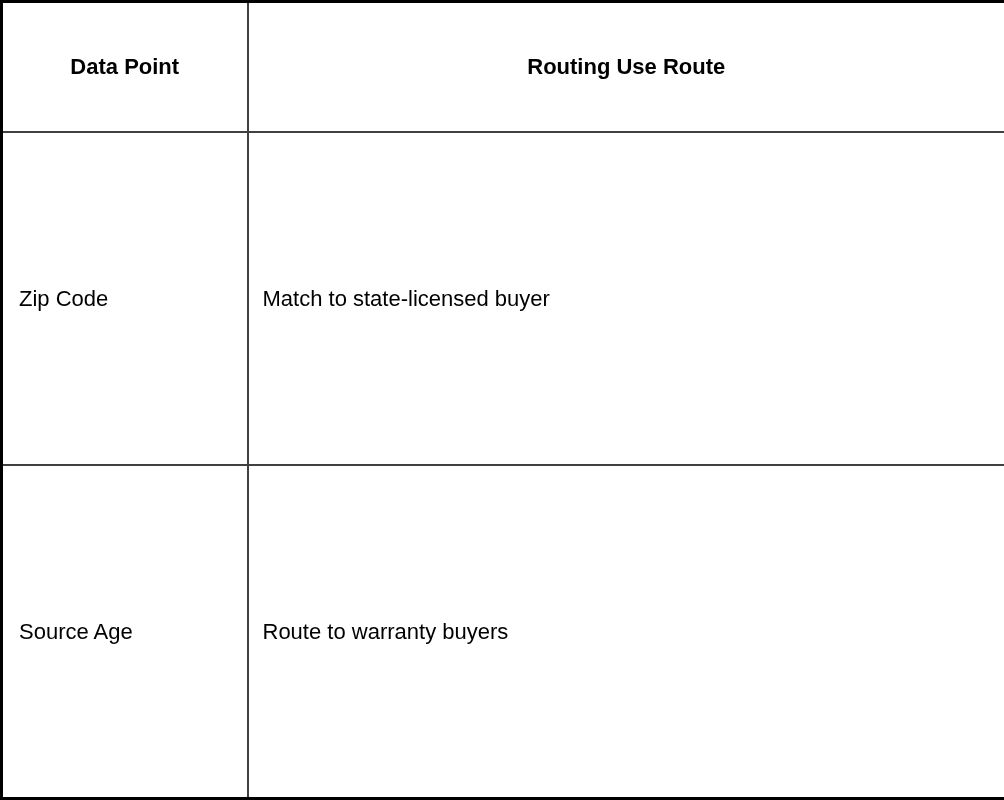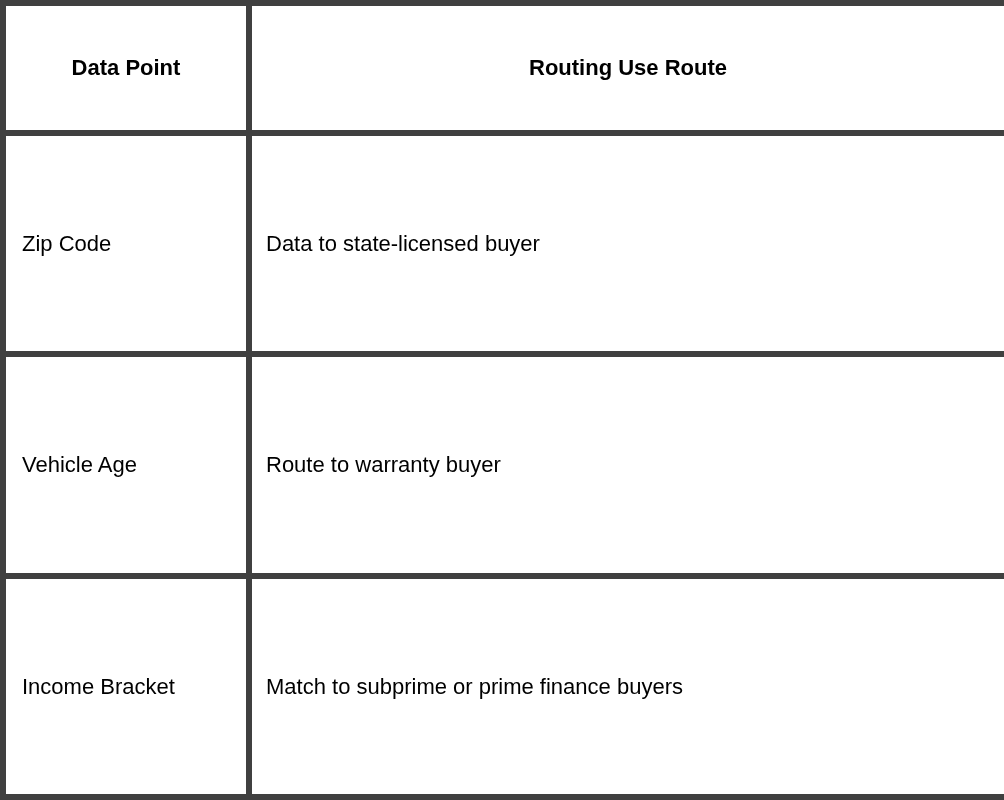--- a/index.html
+++ b/index.html
@@ -15,21 +15,21 @@
   }
   table.routing-table {
     width: 1004px;
     height: 800px;
     border-collapse: collapse;
     table-layout: fixed;
     background: #ffffff;
   }
   table.routing-table th,
   table.routing-table td {
-    border: 6px solid #404040;
+    border: 2px solid #404040;
     font-size: 22px;
     line-height: 1.25;
     vertical-align: middle;
     background: #ffffff;
     overflow: hidden;
   }
   table.routing-table {
     border: 3px solid #000000;
   }
   col.col-datapoint { width: 246px; }
@@ -60,24 +60,20 @@
   </colgroup>
   <thead>
     <tr class="header-row">
       <th class="header-cell">Data Point</th>
       <th class="header-cell">Routing Use Route</th>
     </tr>
   </thead>
   <tbody>
     <tr class="data-row">
       <td class="cell-datapoint">Zip Code</td>
-      <td class="cell-usecase">Data to state-licensed buyer</td>
+      <td class="cell-usecase">Match to state-licensed buyer</td>
     </tr>
     <tr class="data-row">
-      <td class="cell-datapoint">Vehicle Age</td>
-      <td class="cell-usecase">Route to warranty buyer</td>
-    </tr>
-    <tr class="data-row">
-      <td class="cell-datapoint">Income Bracket</td>
-      <td class="cell-usecase">Match to subprime or prime finance buyers</td>
+      <td class="cell-datapoint">Source Age</td>
+      <td class="cell-usecase">Route to warranty buyers</td>
     </tr>
   </tbody>
 </table>
 
 </body></html>

